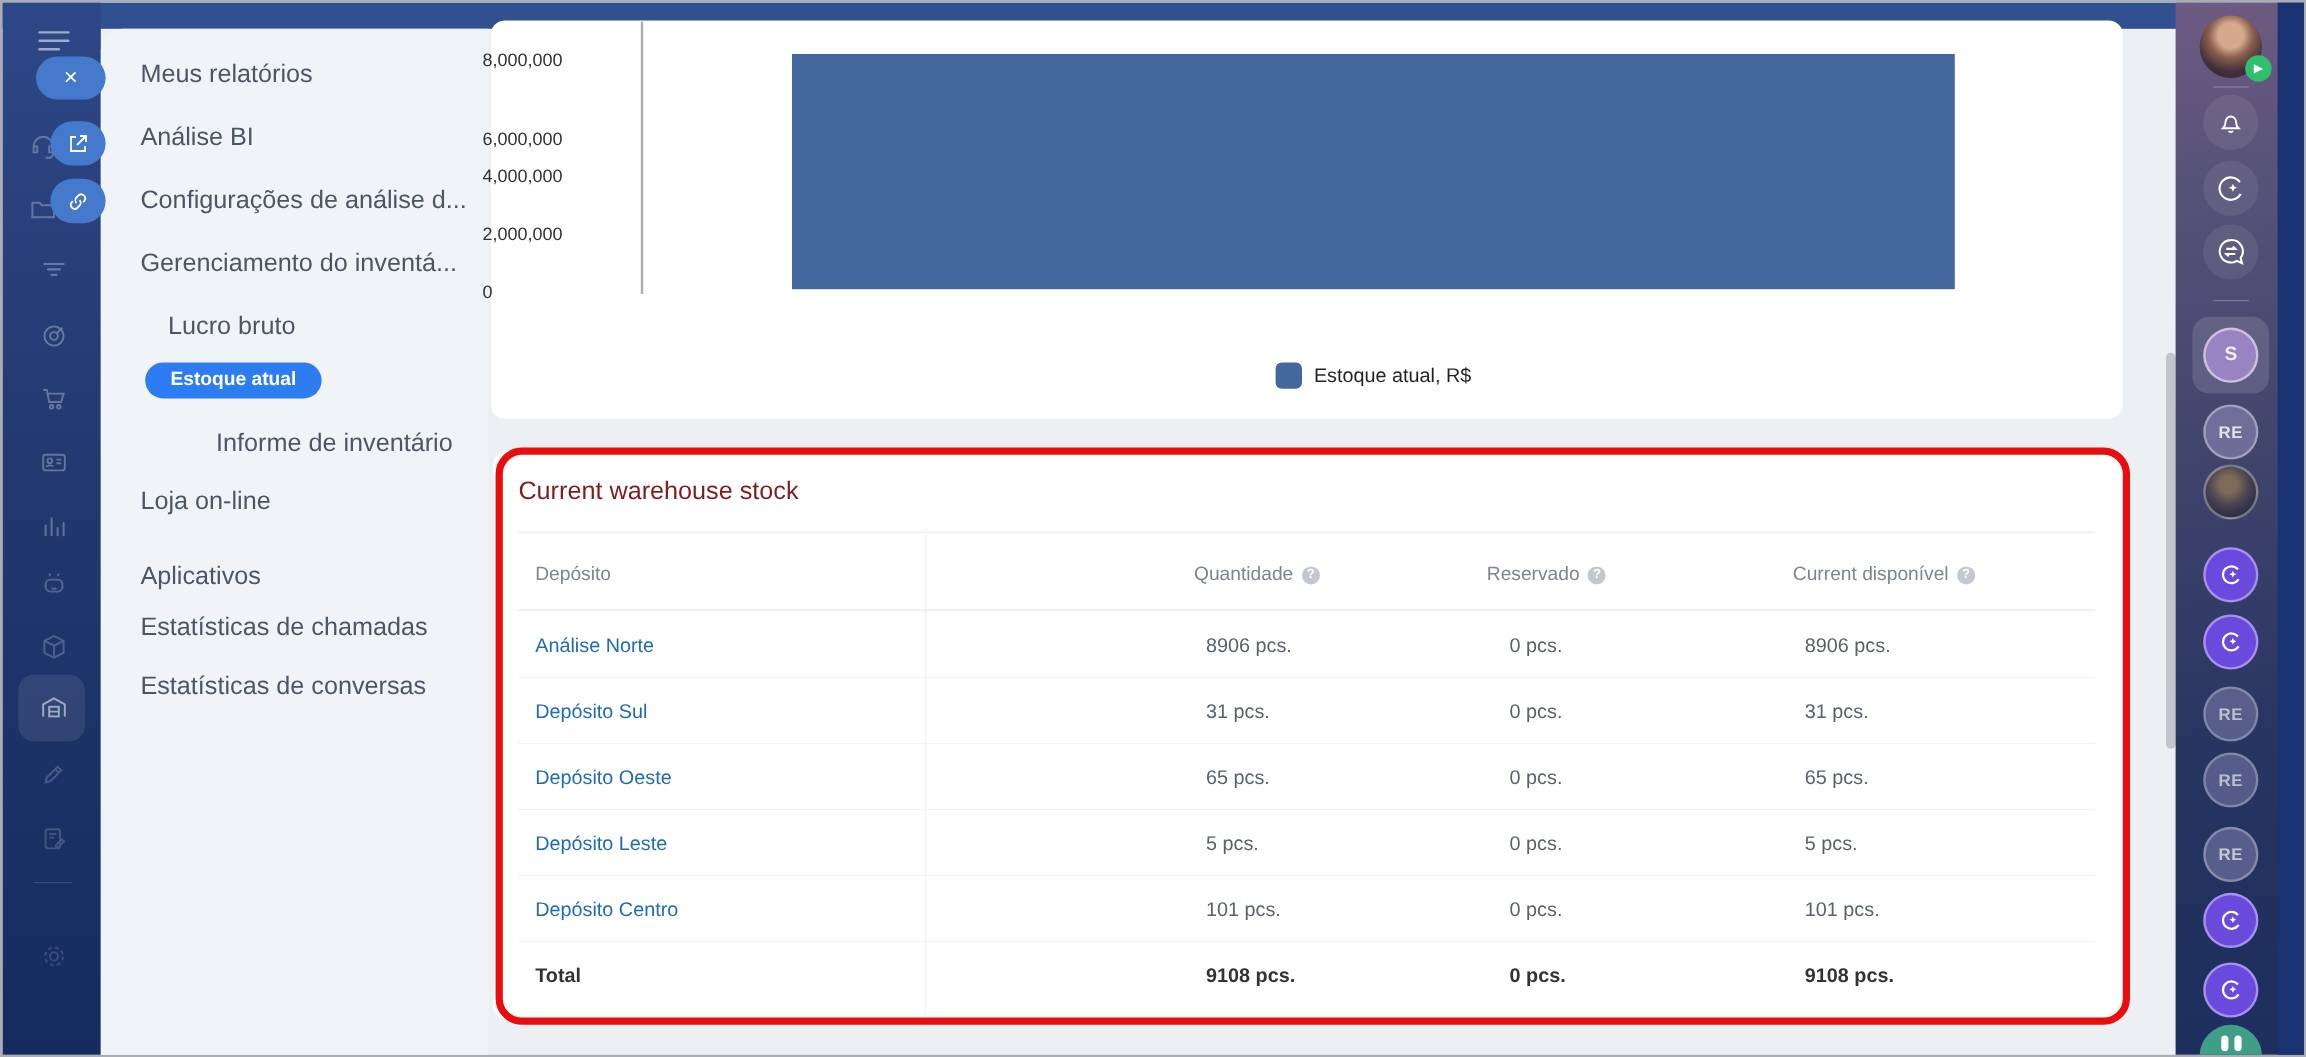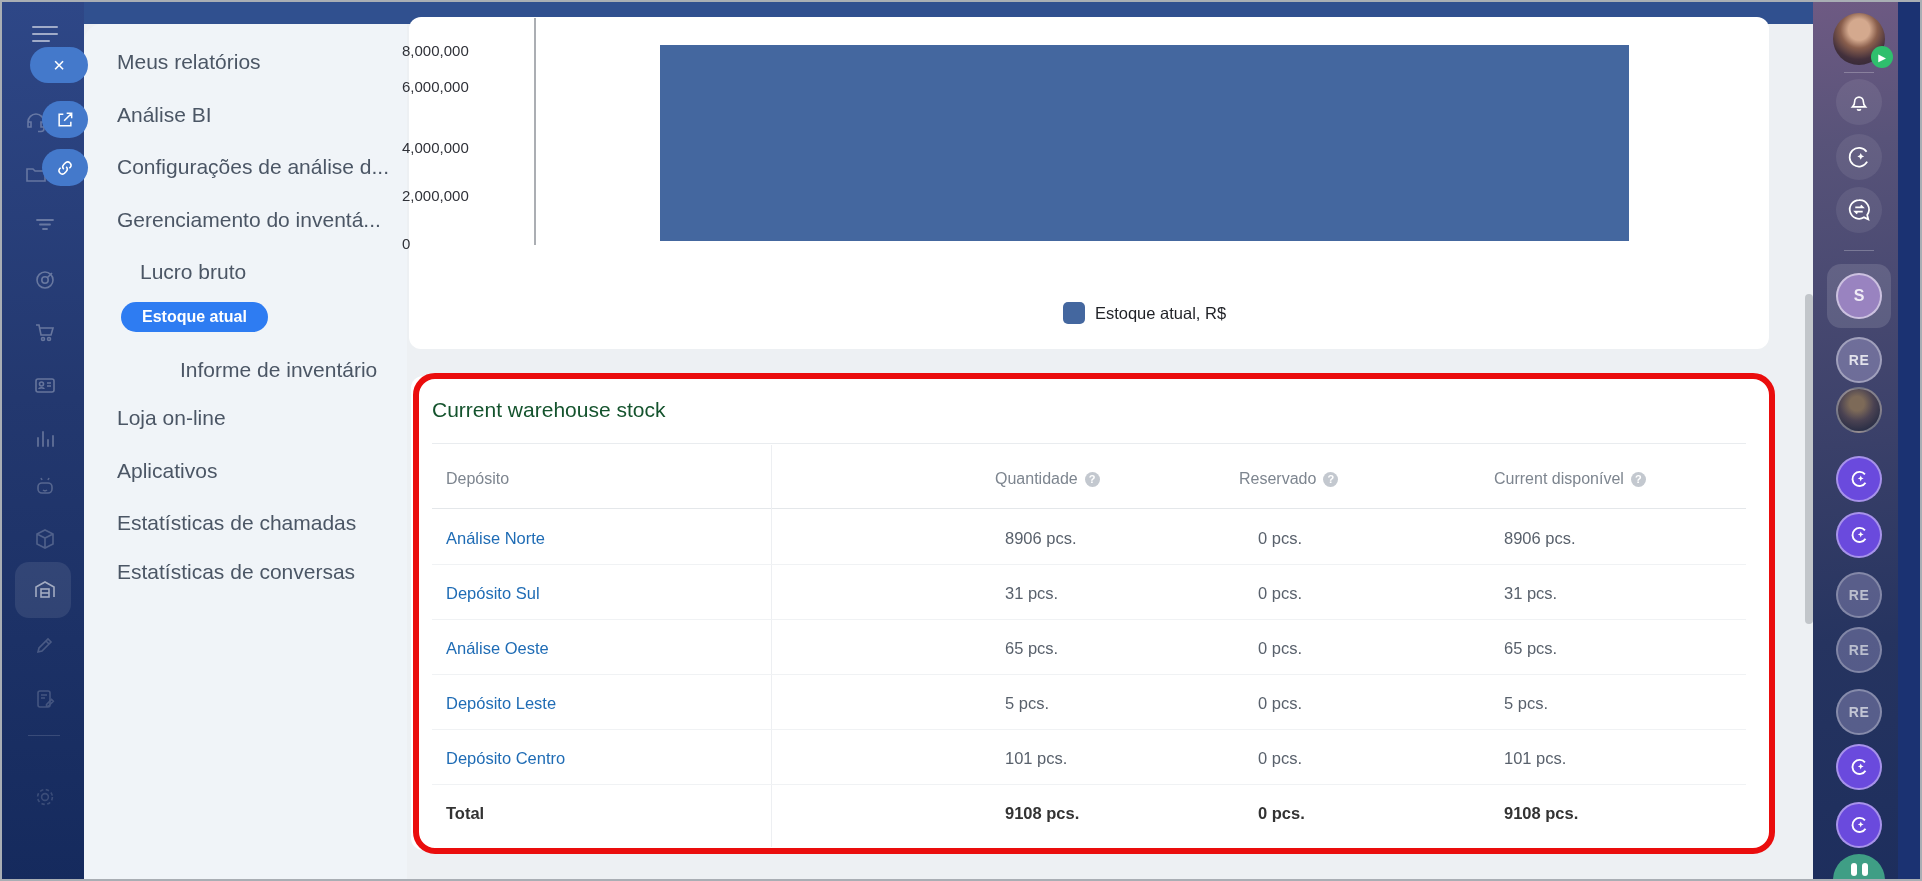--- a/index.html
+++ b/index.html
@@ -43,21 +43,21 @@
   .y-axis{left:532px;top:16px;width:2px;height:227px;background:#abaeb3;}
   .ytick{left:400px;width:120px;text-align:left;font-size:15px;color:#2f3138;}
   .chart-bar{left:658px;width:969px;background:var(--bar);}
   .x-caption{left:658px;top:256px;width:969px;text-align:center;font-size:16.5px;color:#333;}
   .x-caption a{color:var(--link);font-weight:bold;text-decoration:underline dotted;cursor:pointer;}
   .legend{left:658px;top:300px;width:969px;display:flex;align-items:center;justify-content:center;gap:10px;cursor:pointer;}
   .legend .sw{width:22px;height:22px;border-radius:5px;background:var(--bar);}
   .legend .lbl{font-size:16.5px;color:#1f2126;}
 
   
-  .tc-title{left:430px;top:396px;font-size:21px;color:#14532d;}
+  .tc-title{left:430px;top:396px;font-size:21px;color:#7f1d1d;}
   .tc-div1{left:430px;top:441px;width:1314px;height:1px;background:#e9ecef;}
   .tc-head{top:468px;font-size:16px;color:#7d858f;white-space:nowrap;display:flex;align-items:center;gap:7px;}
   .tc-head-u{left:430px;top:506px;width:1314px;height:1px;background:#e4e7ea;}
   .tc-vsep{left:769px;top:443px;width:1px;height:402px;background:#edeff2;}
   .help{width:15px;height:15px;border-radius:50%;background:#c3c8cf;color:#fff;font-size:11px;font-weight:bold;
         display:inline-flex;align-items:center;justify-content:center;cursor:pointer;}
   .row-sep{left:430px;width:1314px;height:1px;background:#f0f2f4;}
   .cell{font-size:16.5px;color:#59616c;white-space:nowrap;}
   .cell.link{color:var(--link);cursor:pointer;}
   .cell.bold{font-weight:bold;color:#333;}
@@ -204,29 +204,29 @@
 
   <div class="abs menu-panel">
     <div class="menu-item" style="top:26px;">Meus relatórios</div>
     <div class="menu-item" style="top:79px;">Análise BI</div>
     <div class="menu-item" style="top:131px;">Configurações de análise d...</div>
     <div class="menu-item" style="top:184px;">Gerenciamento do inventá...</div>
     <div class="menu-item indent" style="top:236px;">Lucro bruto</div>
     <div class="menu-pill">Estoque atual</div>
     <div class="menu-item indent" style="top:334px;margin-left:40px;">Informe de inventário</div>
     <div class="menu-item" style="top:382px;">Loja on-line</div>
-    <div class="menu-item" style="top:435px;">Aplicativos</div>
+    <div class="menu-item" style="top:445px;">Aplicativos</div>
     <div class="menu-item" style="top:487px;">Estatísticas de chamadas</div>
     <div class="menu-item" style="top:536px;">Estatísticas de conversas</div>
   </div>
 
   <div class="abs card chart-card"></div>
   <div class="abs y-axis"></div>
   <div class="abs ytick" style="top:40px;">8,000,000</div>
-  <div class="abs ytick" style="top:76px;">6,000,000</div>
+  <div class="abs ytick" style="top:106px;">6,000,000</div>
   <div class="abs ytick" style="top:137px;">4,000,000</div>
   <div class="abs ytick" style="top:185px;">2,000,000</div>
   <div class="abs ytick" style="top:233px;">0</div>
   <div class="abs chart-bar" style="height: 196px; top: 43px; background: rgb(68, 103, 159);"></div>
   <div class="abs legend">
     <div class="sw" style="background: rgb(68, 103, 159);"></div>
     <div class="lbl">Estoque atual, R$</div>
   </div>
 
   <div class="abs card table-card"></div>
@@ -256,21 +256,21 @@
   <div class="abs cell c3" style="top:527px;">0 pcs.</div>
   <div class="abs cell c4" style="top:527px;">8906 pcs.</div>
   <div class="abs row-sep" style="top:562px;"></div>
 
   <div class="abs cell link c1" style="top:582px;">Depósito Sul</div>
   <div class="abs cell c2" style="top:582px;">31 pcs.</div>
   <div class="abs cell c3" style="top:582px;">0 pcs.</div>
   <div class="abs cell c4" style="top:582px;">31 pcs.</div>
   <div class="abs row-sep" style="top:617px;"></div>
 
-  <div class="abs cell link c1" style="top:637px;">Análise Oeste</div>
+  <div class="abs cell link c1" style="top:637px;">Depósito Oeste</div>
   <div class="abs cell c2" style="top:637px;">65 pcs.</div>
   <div class="abs cell c3" style="top:637px;">0 pcs.</div>
   <div class="abs cell c4" style="top:637px;">65 pcs.</div>
   <div class="abs row-sep" style="top:672px;"></div>
 
   <div class="abs cell link c1" style="top:692px;">Depósito Leste</div>
   <div class="abs cell c2" style="top:692px;">5 pcs.</div>
   <div class="abs cell c3" style="top:692px;">0 pcs.</div>
   <div class="abs cell c4" style="top:692px;">5 pcs.</div>
   <div class="abs row-sep" style="top:727px;"></div>

